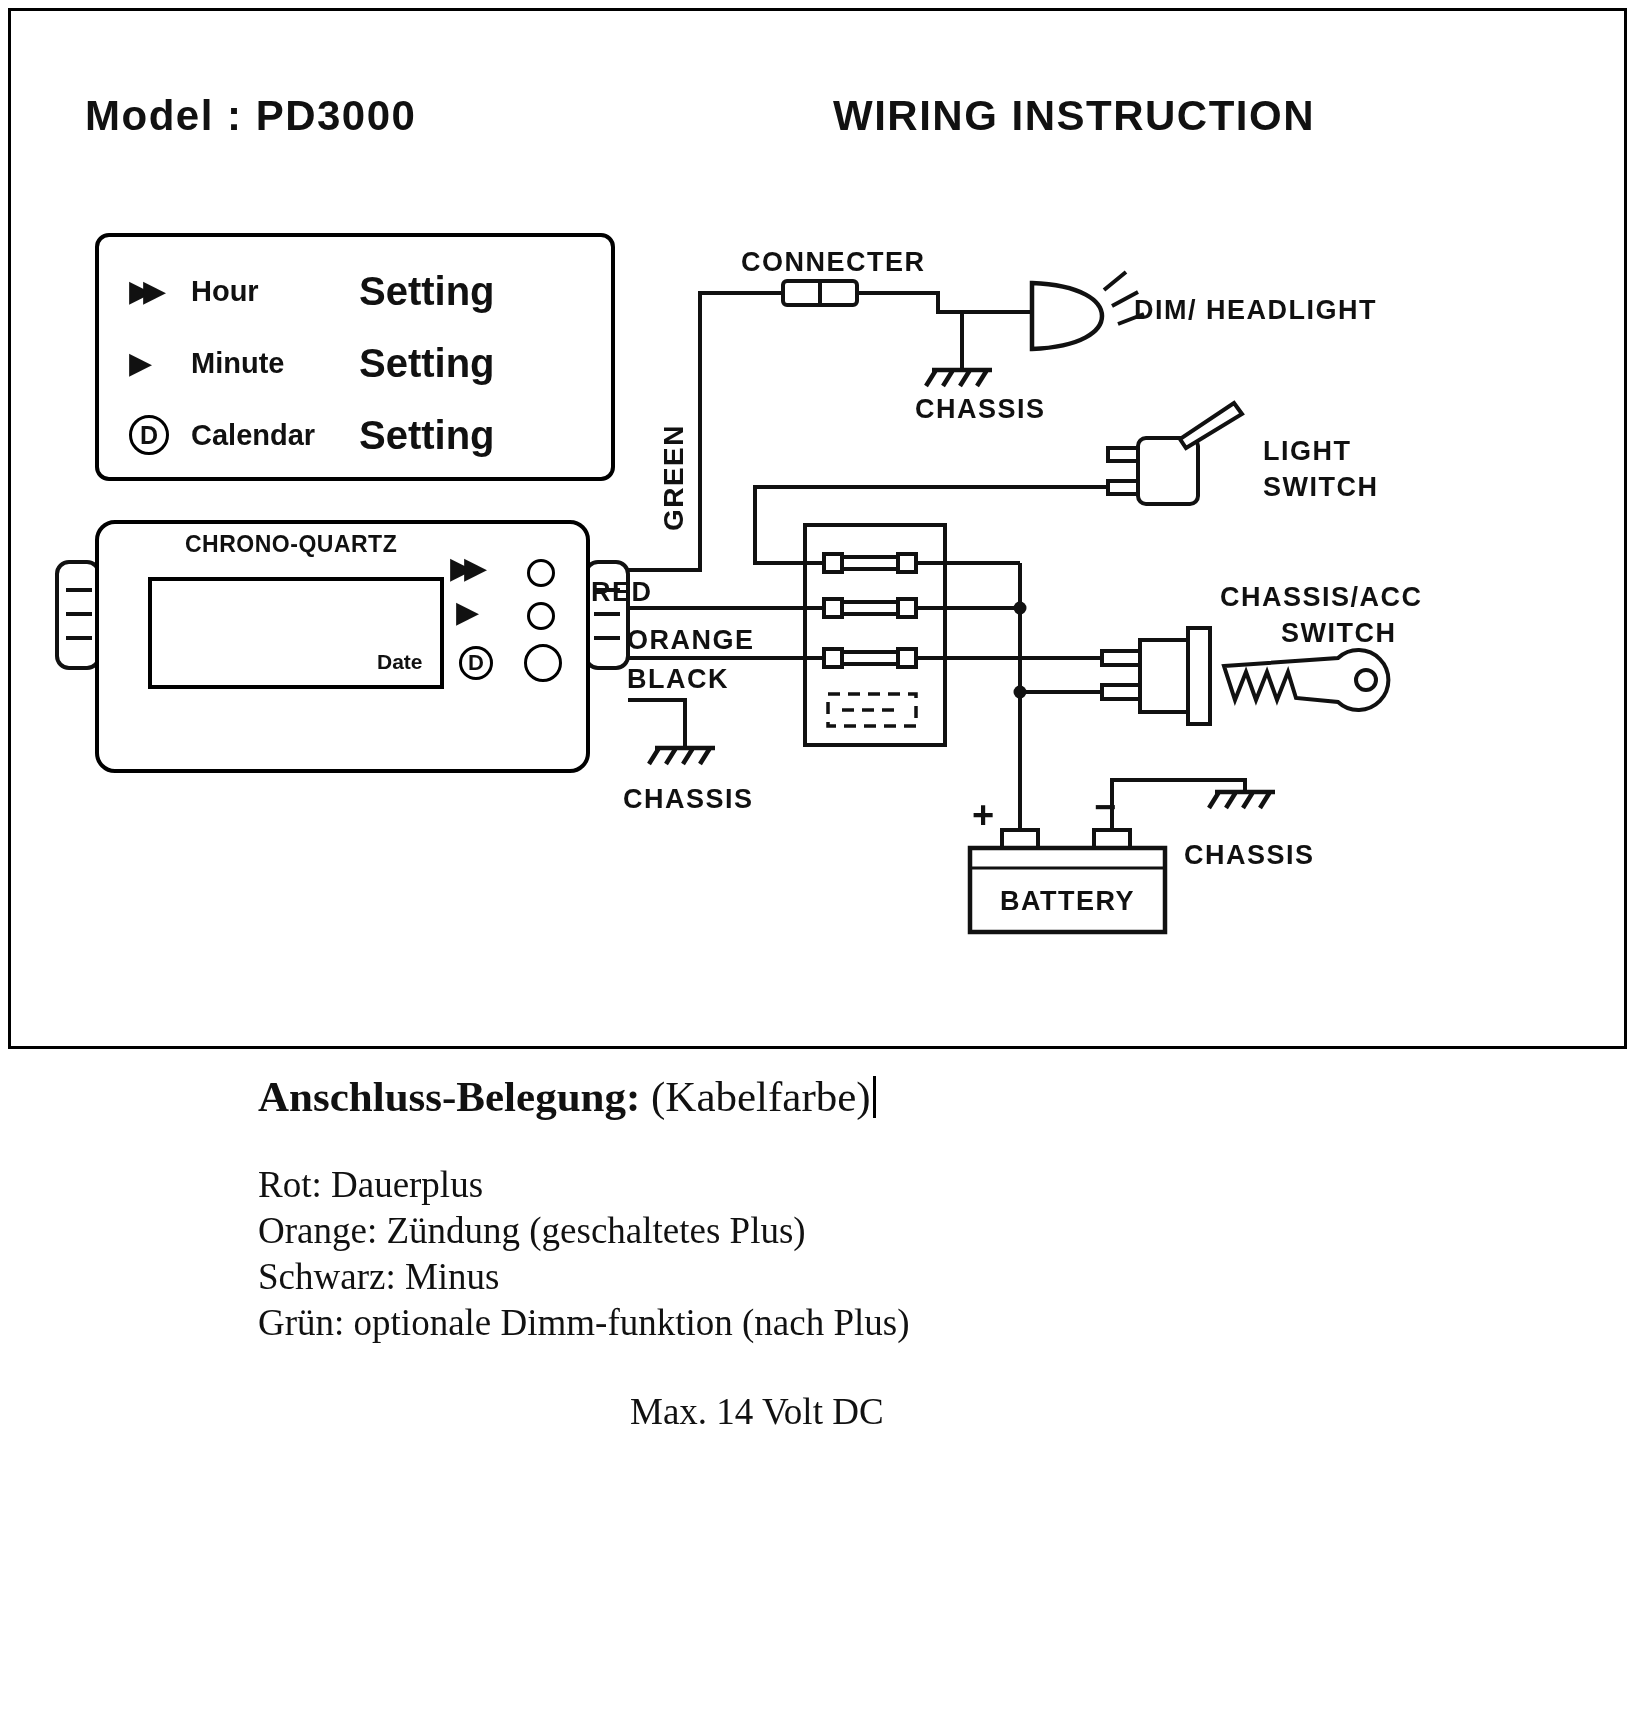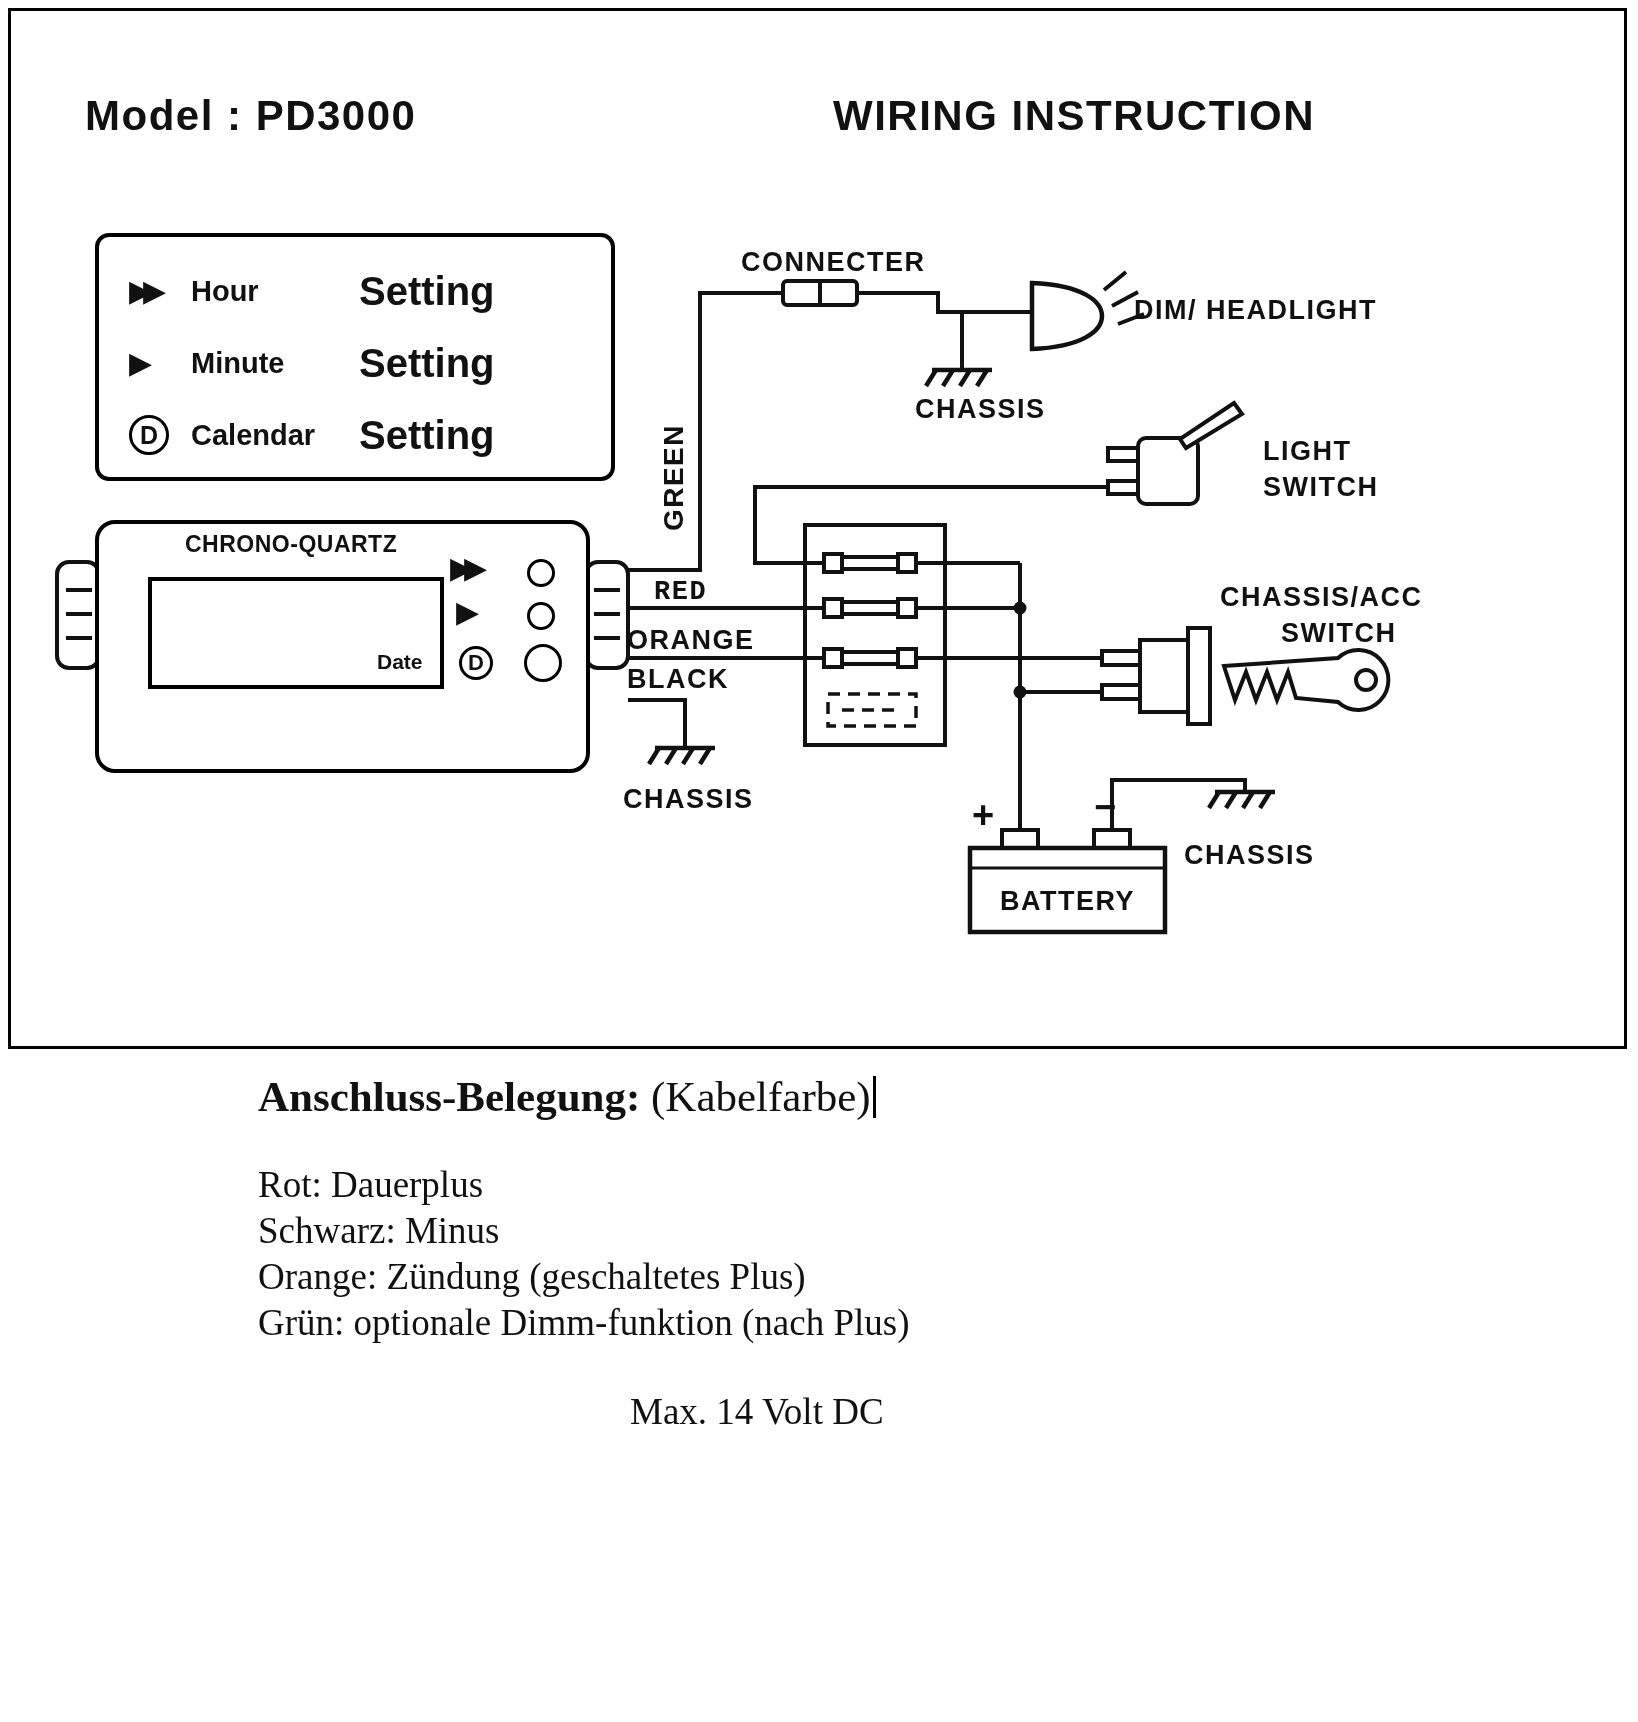--- a/index.html
+++ b/index.html
@@ -204,21 +204,21 @@
 <div class="abs date-lbl" style="left:377px; top:650px;">Date</div>
 
 <div class="abs btn-arrow tight" style="left:450px; top:553px;">▶▶</div>
 <div class="abs btn-arrow" style="left:456px; top:597px;">▶</div>
 <div class="abs btn-ring" style="left:527px; top:559px; width:28px; height:28px;"></div>
 <div class="abs btn-ring" style="left:527px; top:602px; width:28px; height:28px;"></div>
 <div class="abs btn-ring" style="left:524px; top:644px; width:38px; height:38px;"></div>
 <div class="abs d-ring" style="left:459px; top:646px; width:34px; height:34px; font-size:22px;">D</div>
 
 <div class="abs dlabel vert" style="left:658px; top:424px; font-size:28px;">GREEN</div>
-<div class="abs dlabel" style="left:654px; top:577px;font-family:Liberation Mono, monospace;">RED</div>
+<div class="abs dlabel" style="left:591px; top:577px;">RED</div>
 <div class="abs dlabel" style="left:627px; top:625px;">ORANGE</div>
 <div class="abs dlabel" style="left:627px; top:664px;">BLACK</div>
 
 <div class="abs dlabel" style="left:741px; top:247px;">CONNECTER</div>
 <div class="abs dlabel" style="left:1134px; top:295px;">DIM/ HEADLIGHT</div>
 <div class="abs dlabel" style="left:915px; top:394px;">CHASSIS</div>
 <div class="abs dlabel" style="left:1263px; top:436px;">LIGHT</div>
 <div class="abs dlabel" style="left:1263px; top:472px;">SWITCH</div>
 <div class="abs dlabel" style="left:1220px; top:582px;">CHASSIS/ACC</div>
 <div class="abs dlabel" style="left:1281px; top:618px;">SWITCH</div>
@@ -226,17 +226,17 @@
 <div class="abs sign" style="left:972px; top:794px;">+</div>
 <div class="abs sign" style="left:1094px; top:786px;">−</div>
 <div class="abs dlabel" style="left:1184px; top:840px;">CHASSIS</div>
 <div class="abs dlabel" style="left:623px; top:784px;">CHASSIS</div>
 
 <div class="abs serif" id="notes-heading">
   <b>Anschluss-Belegung:</b><span> (Kabelfarbe)</span><span class="caret"></span>
 </div>
 <div class="abs serif" id="notes-body">
   <div>Rot: Dauerplus</div>
+  <div>Orange: Zündung (geschaltetes Plus)</div>
   <div>Schwarz: Minus</div>
-  <div>Orange: Zündung (geschaltetes Plus)</div>
   <div>Grün: optionale Dimm-funktion (nach Plus)</div>
 </div>
 <div class="abs serif" id="max-voltage">Max. 14 Volt DC</div>
 
 </body></html>

